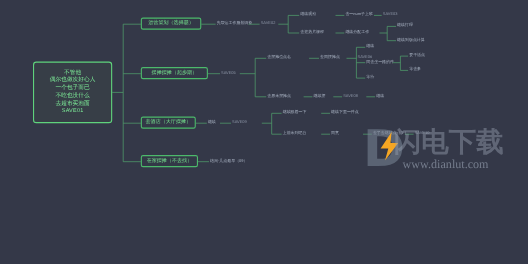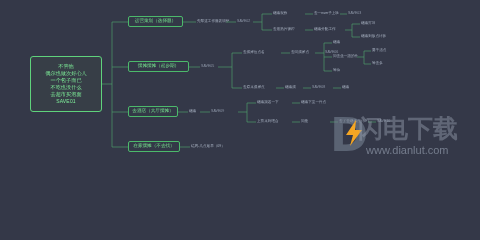--- a/index.html
+++ b/index.html
@@ -72,21 +72,21 @@
     font-size:25px;line-height:25px;
     font-weight:bold;
     color:rgba(150,160,176,0.45);
     letter-spacing:0px;
     font-family:"DejaVu Sans",sans-serif;
   }
   #wm-url{
     position:absolute;left:36px;top:34px;
     font-size:11px;
     color:rgba(170,180,196,0.55);
-    font-family:Liberation Sans, sans-serif;
+    font-family:Liberation Serif, serif;
   }
 </style>
 </head>
 <body>
 
 <div id="canvas">
 
   <svg class="wires" viewBox="0 0 480 170">
     <g fill="none" stroke="#4f9c6b" stroke-width="0.7">
 

